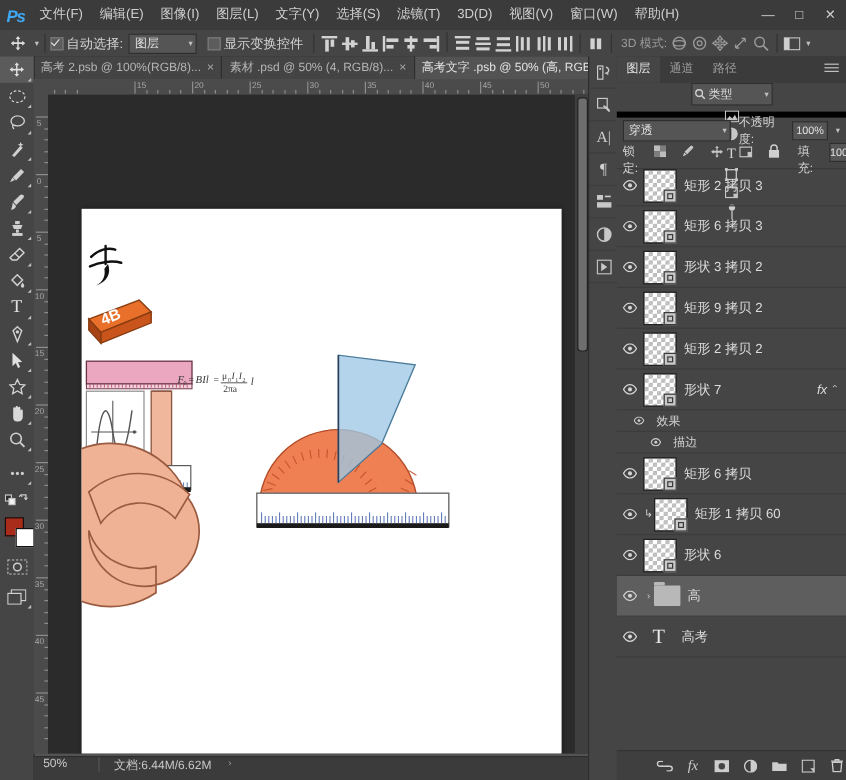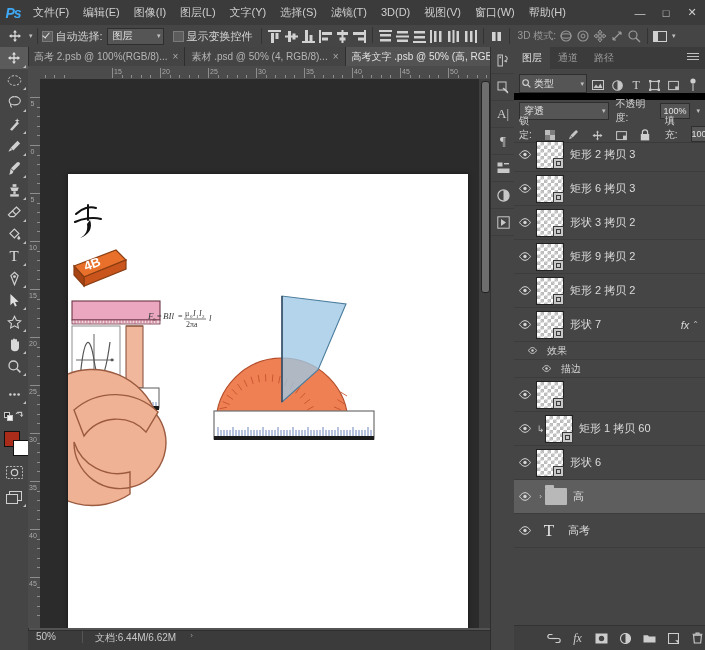--- a/index.html
+++ b/index.html
@@ -118,32 +118,32 @@
     color:#c8c8c8;border-bottom:1px solid #3d3d3d;}
 
   
   .panel{position:absolute;left:514px;top:47px;width:191px;height:603px;background:#454545;}
   .panel-tabs{height:22px;background:#3b3b3b;display:flex;align-items:center;position:relative;}
   .ptab{font-size:10px;color:#9d9d9d;padding:0 8px;height:22px;line-height:22px;}
   .ptab.active{background:#454545;color:#e4e4e4;}
   .pmenu{position:absolute;right:6px;top:6px;width:12px;height:10px;}
   .pmenu i{display:block;height:1px;background:#c0c0c0;margin-bottom:2px;}
 
-  .filterrow{height:24px;display:flex;align-items:flex-end;padding:0 5px;gap:4px;
-    border-bottom:7px solid #000000;}
+  .filterrow{height:24px;display:flex;align-items:center;padding:0 5px;gap:4px;
+    border-bottom:5px solid #000000;flex-direction:column;}
   .kindsel{flex:0 0 auto;width:62px;height:17px;background:#555;border:1px solid #2e2e2e;
     display:flex;align-items:center;font-size:10px;color:#ddd;padding:0 2px;gap:3px;}
   .filt-ico{width:15px;height:16px;display:flex;align-items:center;justify-content:center;color:#c2c2c2;}
 
   .moderow{height:21px;display:flex;align-items:center;padding:0 5px;gap:3px;font-size:10px;}
   .modesel{width:85px;height:16px;background:#555;border:1px solid #2e2e2e;display:flex;
     align-items:center;justify-content:space-between;padding:0 2px 0 4px;color:#e0e0e0;font-size:10px;}
   .numfield{width:30px;height:14px;background:#555;border:1px solid #2e2e2e;color:#e0e0e0;
     font-size:9px;display:flex;align-items:center;justify-content:center;}
-  .lockrow{height:21px;display:flex;align-items:flex-end;padding:0 5px;gap:13px;font-size:10px;
+  .lockrow{height:21px;display:flex;align-items:flex-start;padding:0 5px;gap:13px;font-size:10px;
     border-bottom:1px solid #3a3a3a;}
   .lock-ico{width:13px;height:14px;display:flex;align-items:center;justify-content:center;color:#c8c8c8;}
 
   .layerlist{position:absolute;left:0;top:91px;width:191px;height:486px;overflow:hidden;}
   .layer{height:33px;display:flex;align-items:center;border-bottom:1px solid #3c3c3c;
     position:relative;font-size:11px;color:#dcdcdc;}
   .layer.selected{background:#5e5e5e;}
   .eye{width:22px;height:33px;display:flex;align-items:center;justify-content:center;color:#cfcfcf;}
   .thumb{width:26px;height:26px;border:1px solid #222;margin-right:6px;flex:0 0 auto;
     background-image:
@@ -1022,20 +1022,21 @@
         <div class="layer">
           <div class="eye">
             <svg width="12" height="9" viewBox="0 0 12 9">
               <path d="M6 0.6C2.8.6.6 4.5.6 4.5S2.8 8.4 6 8.4s5.4-3.9 5.4-3.9S9.2.6 6 .6z" fill="none" stroke="#d4d4d4" stroke-width="1"></path>
               <circle cx="6" cy="4.5" r="1.7" fill="#d4d4d4"></circle>
             </svg>
           </div>
           <div class="thumb">
             <i class="vecbadge"></i>
           </div>
+          <div class="lname">矩形 6 拷贝</div>
         </div>
         <div class="layer">
           <div class="eye">
             <svg width="12" height="9" viewBox="0 0 12 9">
               <path d="M6 0.6C2.8.6.6 4.5.6 4.5S2.8 8.4 6 8.4s5.4-3.9 5.4-3.9S9.2.6 6 .6z" fill="none" stroke="#d4d4d4" stroke-width="1"></path>
               <circle cx="6" cy="4.5" r="1.7" fill="#d4d4d4"></circle>
             </svg>
           </div>
           <div class="clipmark">↳</div>
           <div class="thumb">

